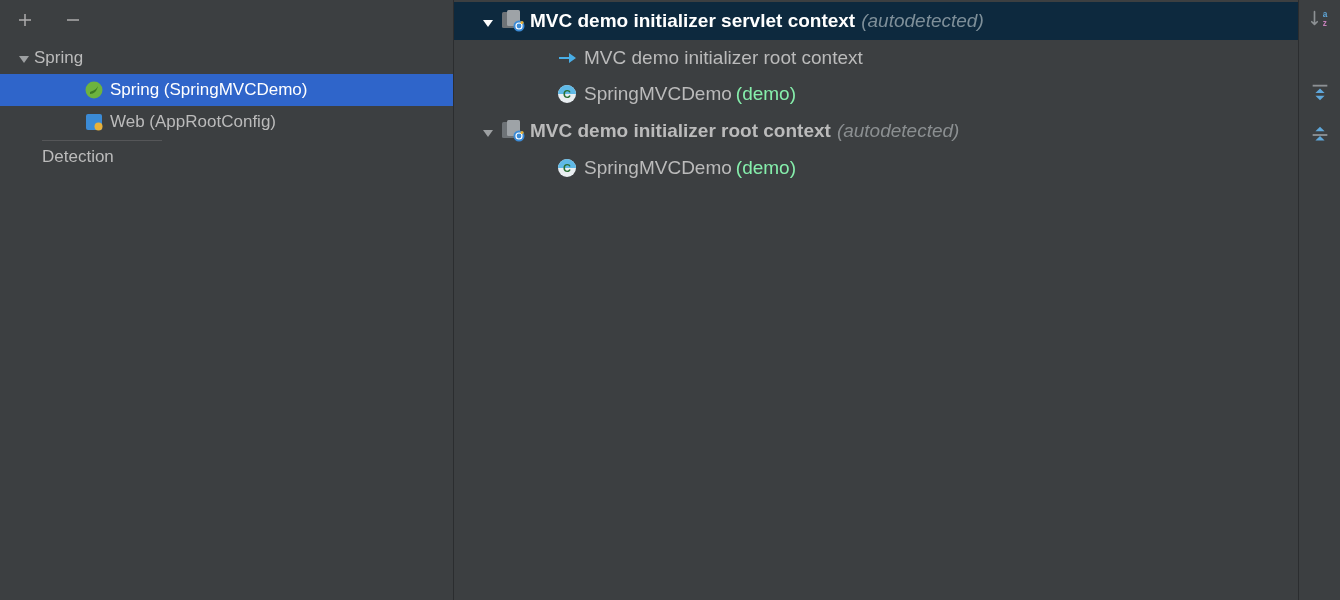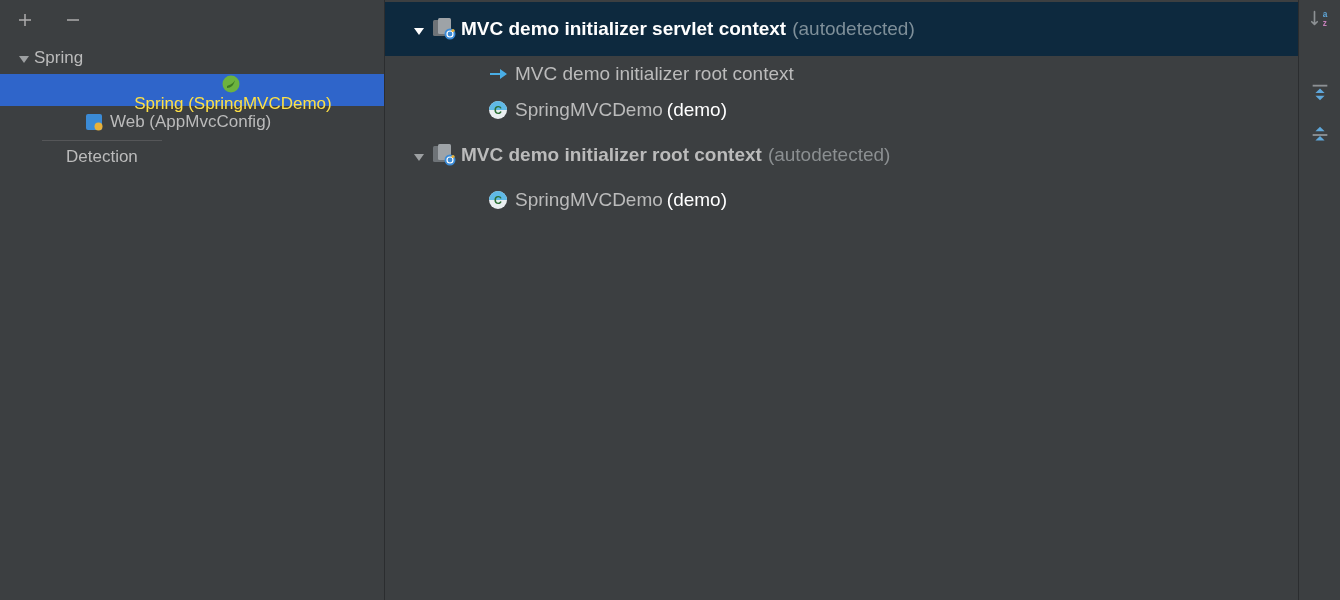--- a/index.html
+++ b/index.html
@@ -7,21 +7,21 @@
   body {
     background: #3c3f41;
     font-family: "Lucida Grande", "Segoe UI", Arial, sans-serif;
     font-size: 17px;
     color: #bbbbbb;
     display: flex;
   }
 
   
   .left-panel {
-    width: 385px;
+    width: 454px;
     height: 100%;
     background: #3c3f41;
     border-right: 1px solid #2b2d2f;
     display: flex;
     flex-direction: column;
   }
   .left-toolbar {
     height: 40px;
     display: flex;
     align-items: center;
@@ -39,26 +39,26 @@
   .left-tree { flex: 1; padding-top: 2px; }
   .l-row {
     height: 32px;
     display: flex;
     align-items: center;
     padding-left: 14px;
     white-space: nowrap;
     color: #bbbbbb;
     cursor: default;
   }
-  .l-row.selected { background: #2f65ca; color: #fde047; flex-direction: column; }
+  .l-row.selected { background: #2f65ca; color: #ffffff; }
   .l-row .arrow { width: 20px; text-align: center; color: #b0b0b0; }
   .l-row .icon { width: 24px; height: 24px; margin-right: 4px; display:flex; align-items:center; justify-content:center; }
   .l-indent1 { padding-left: 14px; }
   .l-indent2 { padding-left: 82px; }
-  .l-indent3 { padding-left: 42px; margin-left: 24px; }
+  .l-indent3 { padding-left: 42px; }
   .l-label { font-weight: 400; }
   .l-row.selected .l-label { font-weight: 400; }
 
   .det-sep {
     margin: 2px 0 0 42px;
     height: 1px;
     width: 120px;
     background: #555658;
   }
 
@@ -74,43 +74,43 @@
     position: relative;
     display: flex;
   }
   .right-tree {
     flex: 1;
     padding-top: 2px;
   }
   .r-row {
     display: flex;
     align-items: center;
-    height: 54px;
+    height: 38px;
     padding-left: 22px;
     white-space: nowrap;
     font-size: 19px;
     color: #bbbbbb;
   }
   .r-row.selected {
     background: #0d293e;
     color: #ffffff;
   }
   .r-row .arrow { width: 24px; text-align: center; color: #b0b0b0; }
   .r-row.selected .arrow { color: #ffffff; }
 
   .r-icon { width: 26px; height: 24px; display:flex; align-items:center; justify-content:center; margin-right: 4px; }
 
   .r-title { font-weight: 700; }
   .r-row.selected .r-title { font-weight: 700; color: #ffffff; }
-  .r-note { margin-left: 6px; color: #8b8f91; font-weight: 400; }
+  .r-note { font-style: italic; margin-left: 6px; color: #8b8f91; font-weight: 400; }
   .r-row.selected .r-note { color: #7e8f99; }
 
   .r-child { padding-left: 100px; height: 36px; font-size: 19px; }
   .r-child .r-label { color: #bbbbbb; }
-  .r-sub-note { color: #ffffff; margin-left: 4px; }
+  .r-sub-note { color: #86efac; margin-left: 4px; }
 
   
   .right-gutter {
     width: 42px;
     height: 100%;
     border-left: 1px solid #2b2d2f;
     background: #3c3f41;
     display: flex;
     flex-direction: column;
     align-items: center;
@@ -169,21 +169,21 @@
     </div>
 
 
     <div class="l-row l-indent2">
       <span class="icon web-icon">
         <svg viewBox="0 0 20 20">
             <rect x="2" y="2" width="16" height="16" rx="2" fill="#3b8bd6"></rect>
             <circle cx="14.5" cy="14.5" r="4" fill="#e8b23b"></circle>
           </svg>
       </span>
-      <span class="l-label">Web (AppMvcConfig)</span>
+      <span class="l-label">Web (AppRootConfig)</span>
     </div>
 
     <div class="det-sep"></div>
     <div class="l-row l-indent3">
       <span class="l-label">Detection</span>
     </div>
 
   </div>
 </div>
 

